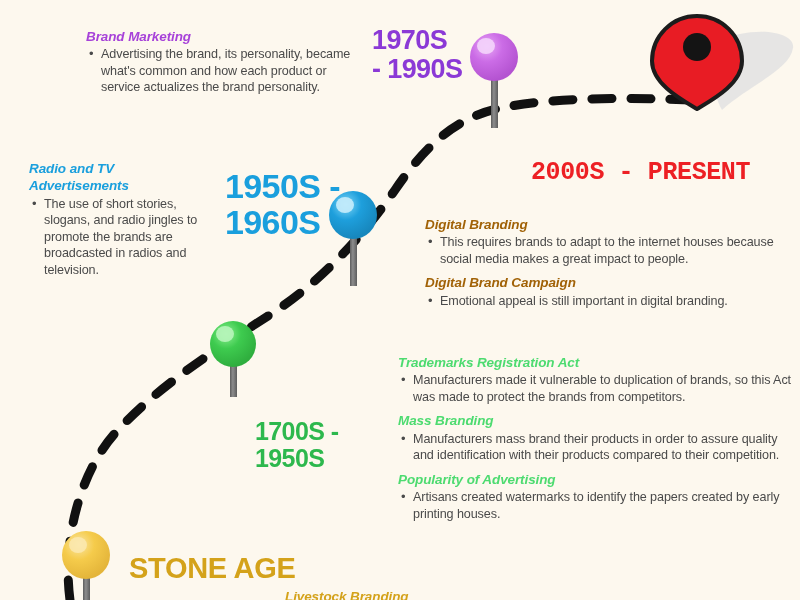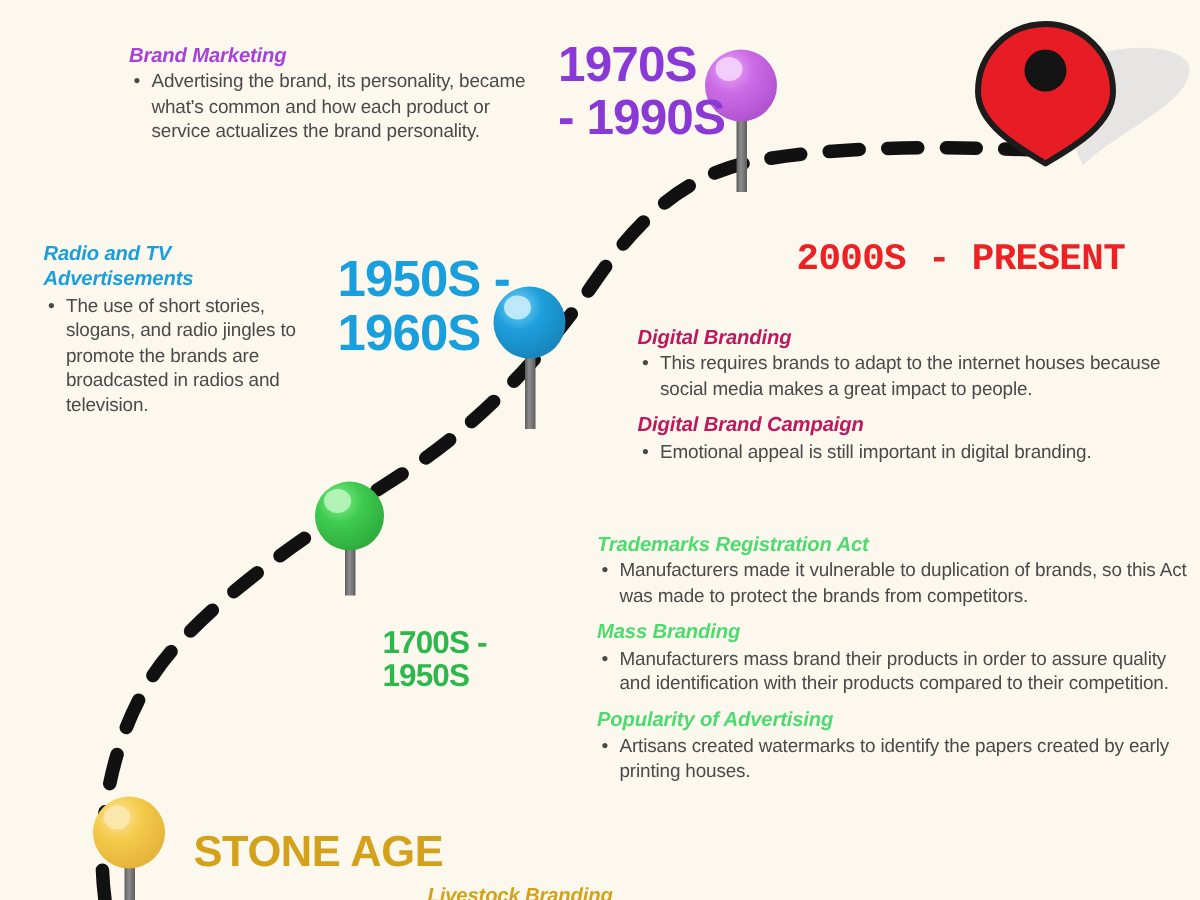--- a/index.html
+++ b/index.html
@@ -38,35 +38,35 @@
   
   .era{
     position:absolute;
     font-weight:bold;
     letter-spacing:-0.6px;
     line-height:1.06;
     white-space:pre-line;
   }
 
   
-  #era-1970{left:372px;top:26px;font-size:33px;color:#8b39d6;text-align:left;}
+  #era-1970{left:372px;top:26px;font-size:27px;color:#8b39d6;text-align:left;}
   #era-1950{left:225px;top:168px;font-size:34px;color:#1a9fdd;}
-  #era-1700{left:255px;top:418px;font-size:21px;color:#2db84d;}
+  #era-1700{left:255px;top:418px;font-size:25px;color:#2db84d;}
   #era-2000{left:531px;top:160px;font-size:25px;color:#ed2024;letter-spacing:-0.4px;font-family:Liberation Mono, monospace;}
   #era-stone{left:129px;top:553px;font-size:29px;color:#d4a21a;letter-spacing:-0.3px;}
 
   #blk-brand{left:86px;top:28px;width:266px;}
   #blk-radio{left:29px;top:160px;width:185px;}
   #blk-digital{left:425px;top:216px;width:360px;}
   #blk-trade{left:386px;top:354px;width:398px;margin-left:12px;}
   #blk-live{left:285px;top:588px;width:300px;}
 
   #blk-brand .hd{color:#a742d9;}
   #blk-radio .hd{color:#1a9fdd;}
-  #blk-digital .hd{color:#be185d;}
+  #blk-digital .hd{color:#a16207;}
   #blk-trade .hd{color:#4ddb70;}
   #blk-live .hd{color:#d4a21a;}
 </style>
 </head>
 <body>
 
 <div class="stage">
 
   <svg class="art" viewBox="0 0 800 600">
     <defs>

